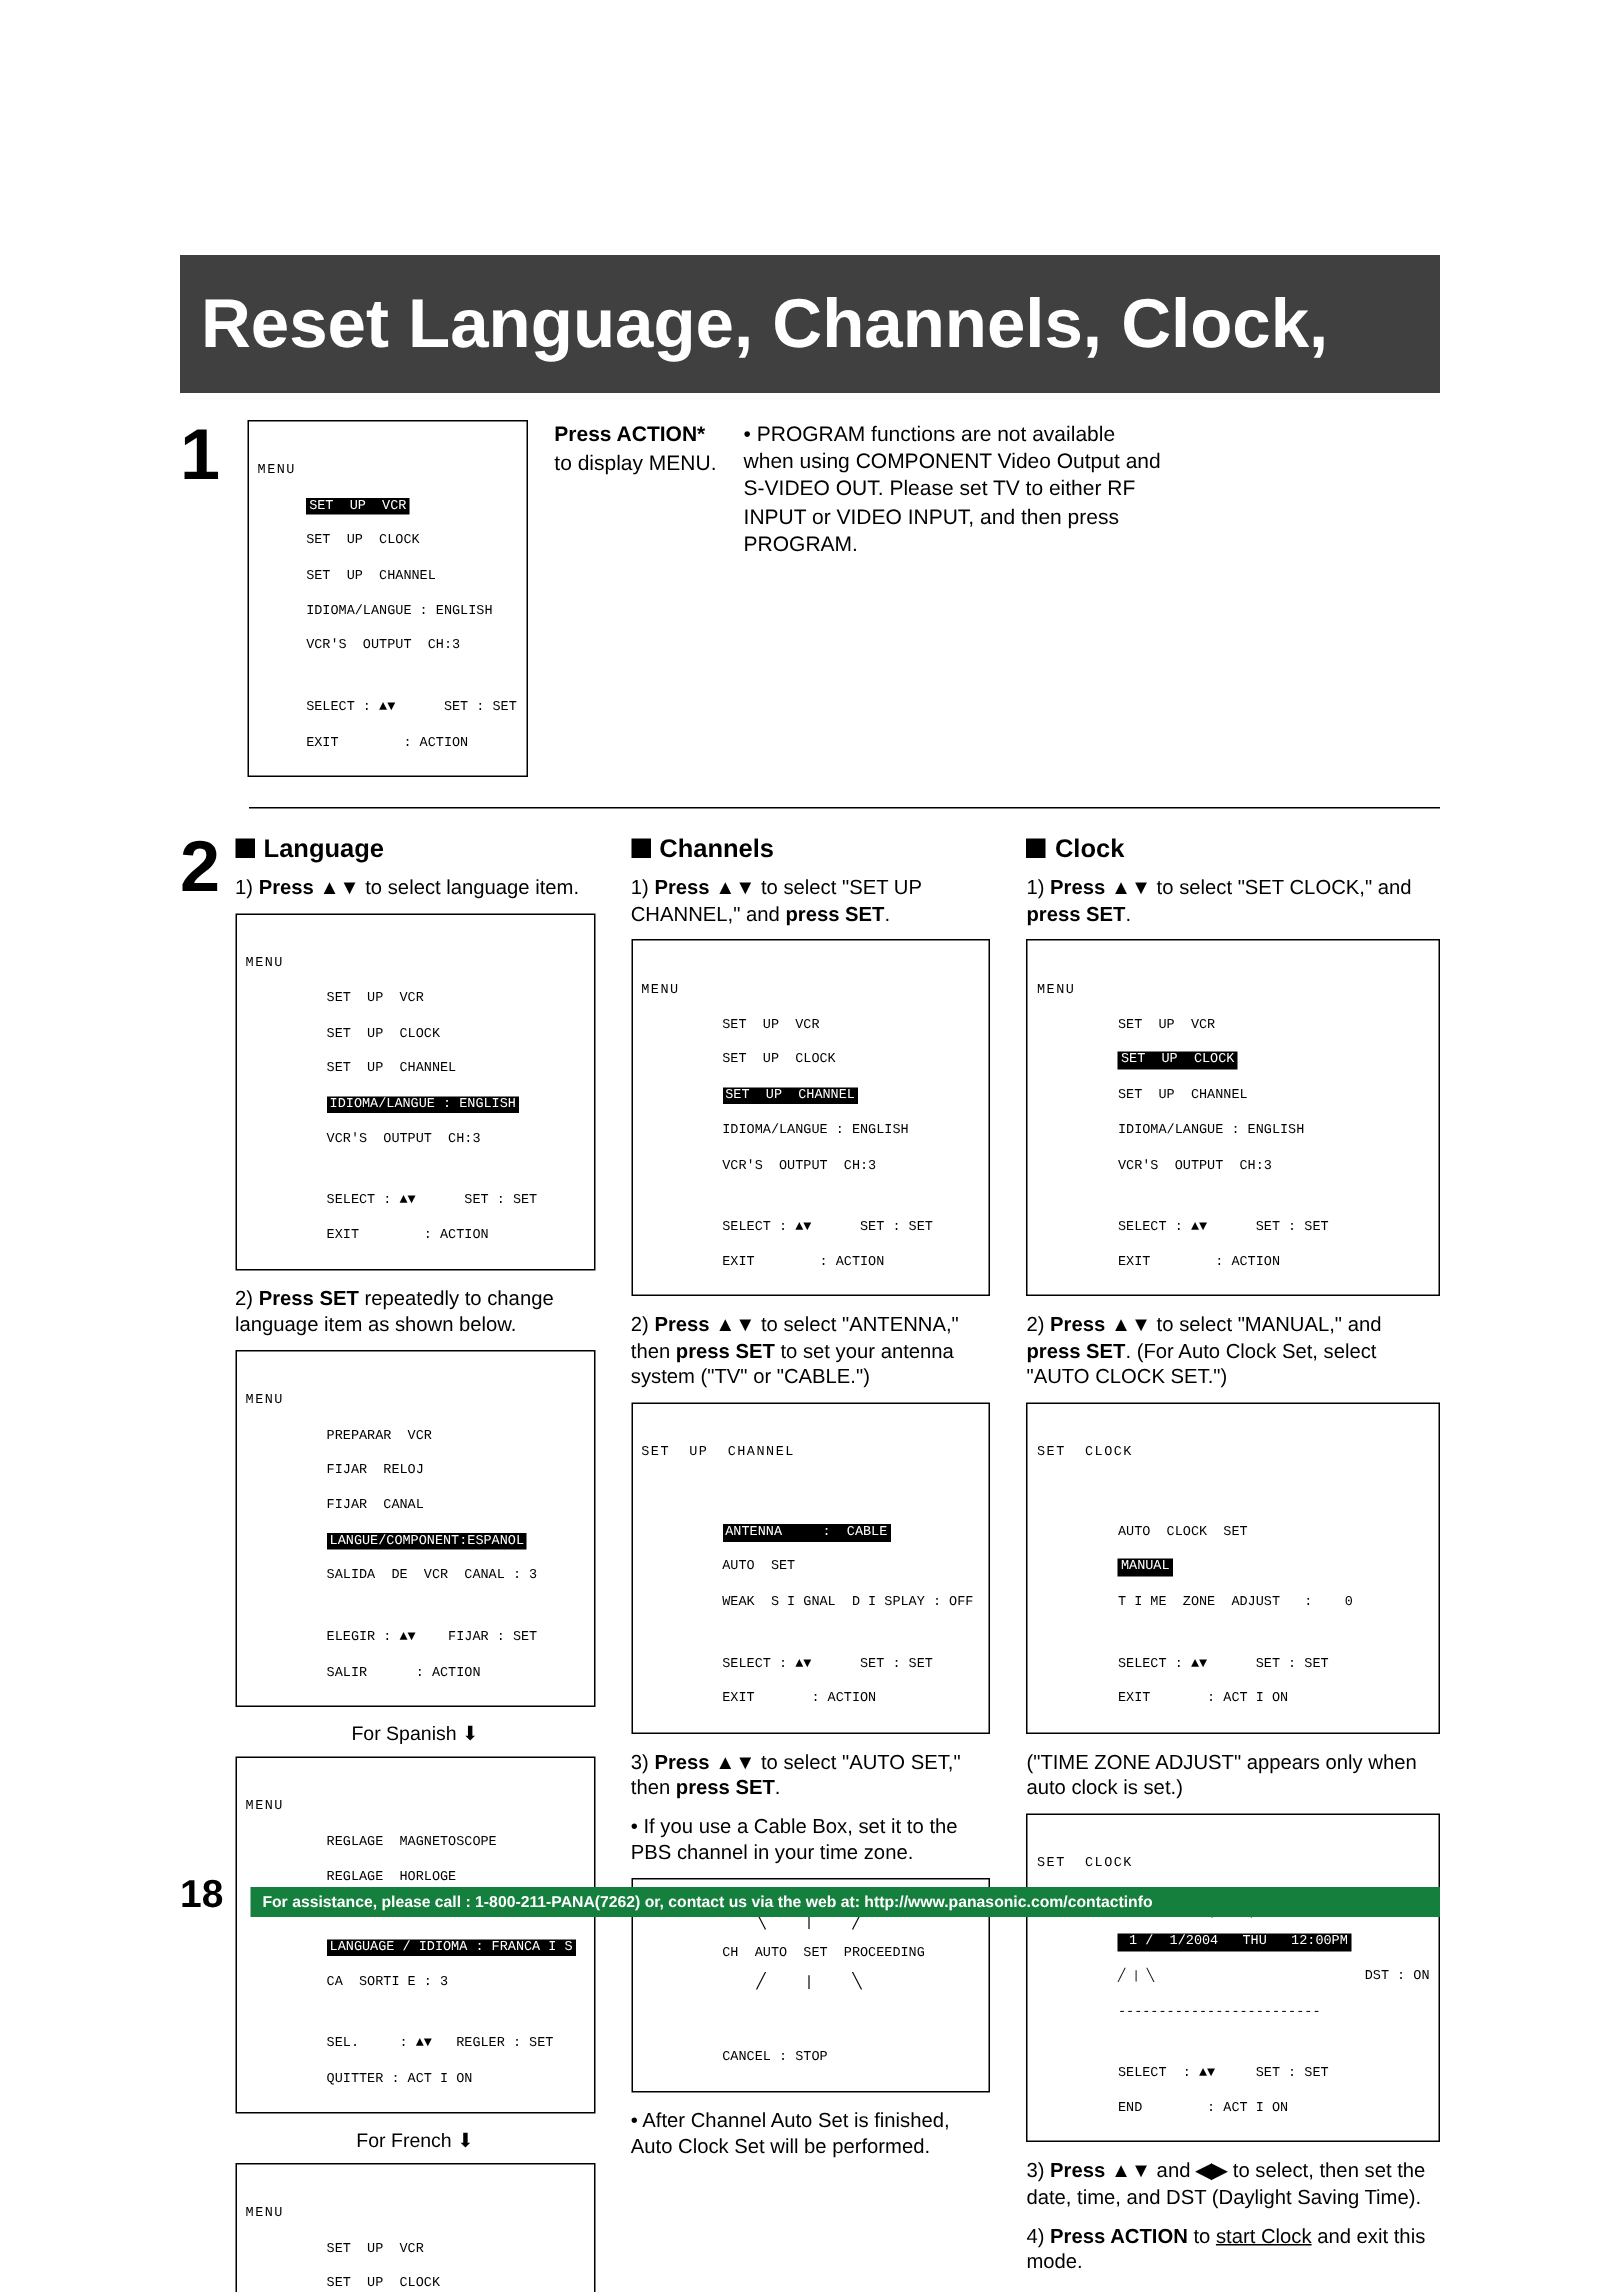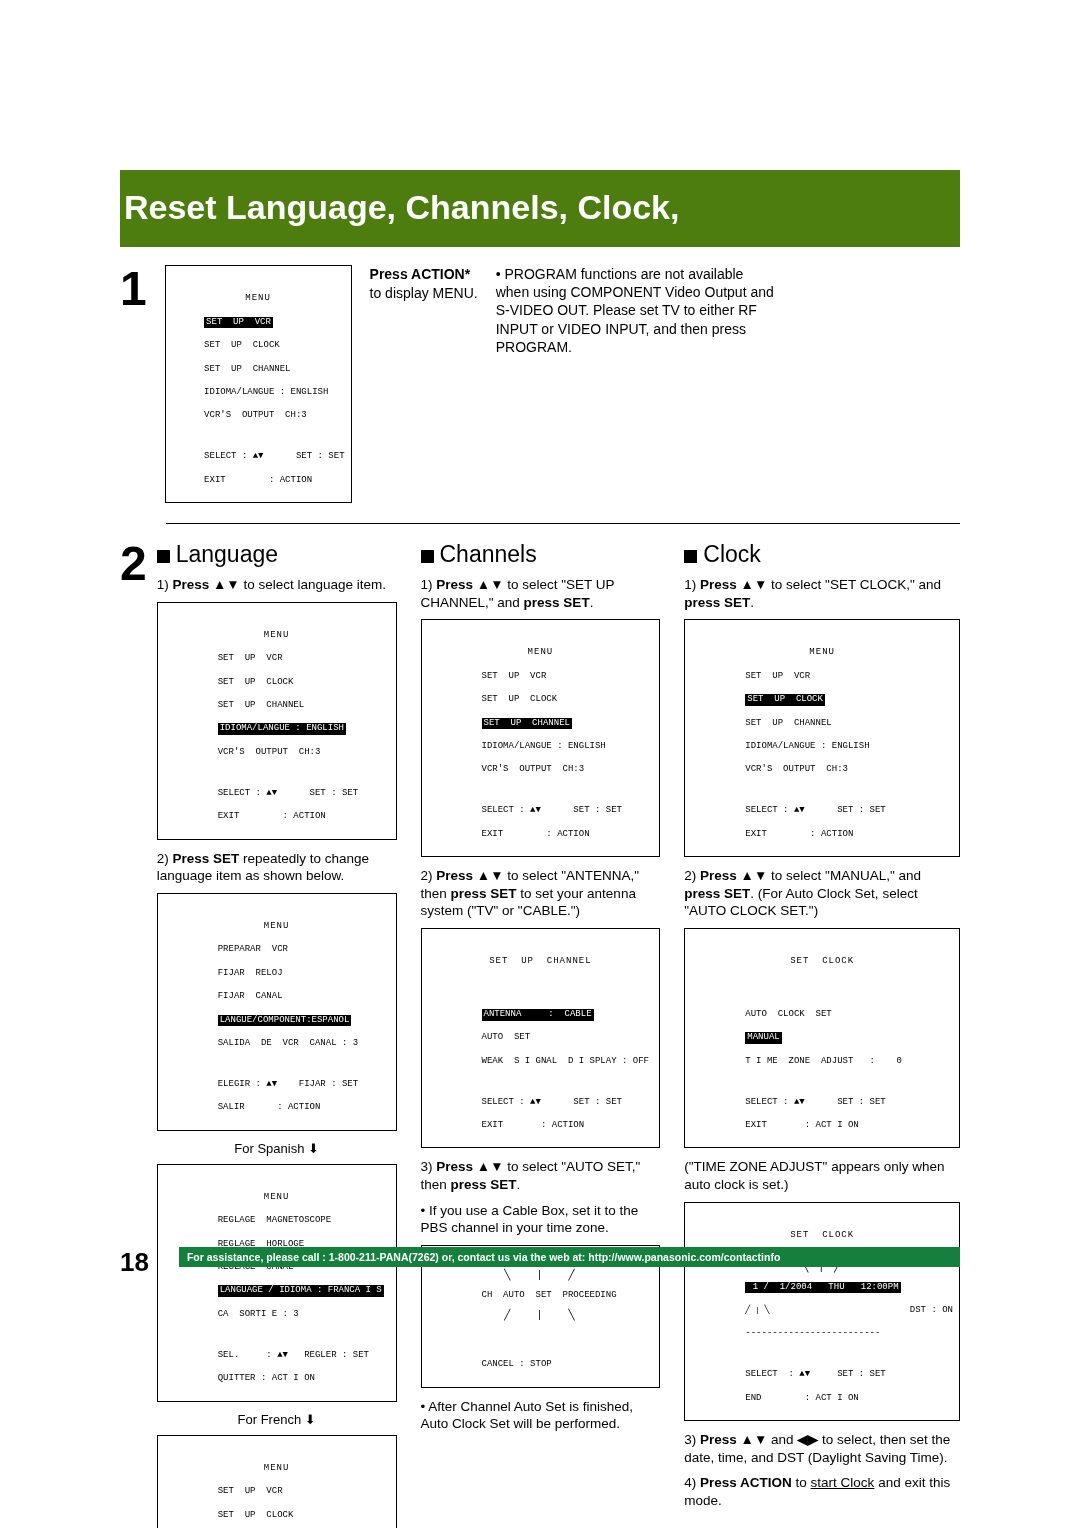--- a/index.html
+++ b/index.html
@@ -8,25 +8,25 @@
     height: 1528px;
     background: #fff;
     font-family: Arial, Helvetica, sans-serif;
     color: #000;
     position: relative;
   }
   .page {
     padding: 170px 120px 0 120px;
   }
   .title-bar {
-    background: #4d7c0f;
+    background: #404040;
     color: #fff;
-    font-size: 34px;
+    font-size: 46px;
     font-weight: bold;
-    padding: 18px 14px 20px 4px;
+    padding: 18px 14px 20px 14px;
   }
   .step1 {
     display: flex;
     align-items: flex-start;
     margin-top: 18px;
     gap: 18px;
   }
   .big-num {
     font-size: 48px;
     font-weight: bold;
@@ -35,21 +35,21 @@
   .menu-box {
     border: 1px solid #000;
     font-family: "Courier New", monospace;
     font-size: 9px;
     line-height: 1.3;
     padding: 4px 6px 4px 6px;
     background: #fff;
     white-space: pre;
     min-width: 130px;
   }
-  .menu-title { text-align: center; letter-spacing: 1px; }
+  .menu-title { text-align: left; letter-spacing: 1px; }
   .hl { background: #000; color: #fff; padding: 0 2px; display: inline-block; }
   .small-gap { height: 6px; }
   .step1-text {
     font-size: 14px;
     line-height: 1.35;
   }
   .step1-note {
     font-size: 14px;
     line-height: 1.3;
     max-width: 280px;
@@ -68,41 +68,41 @@
     display: flex;
     flex: 1;
     gap: 24px;
   }
   .col {
     flex: 1;
     font-size: 13.5px;
     line-height: 1.3;
   }
   .col-head {
-    font-weight: normal;
-    font-size: 23px;
+    font-weight: bold;
+    font-size: 17px;
     margin-bottom: 6px;
   }
   .sq {
     display: inline-block;
     width: 13px; height: 13px;
     background: #000;
     margin-right: 6px;
     vertical-align: -1px;
   }
   .col p { margin-bottom: 8px; }
   .col .menu-box { margin: 6px 0 10px 0; }
   .caption { font-size: 13px; text-align: center; margin-bottom: 6px; }
   .footer {
     position: absolute;
     left: 120px; right: 120px;
     bottom: 250px;
     display: flex;
-    align-items: flex-start;
-    gap: 30px;
+    align-items: flex-end;
+    gap: 18px;
   }
   .pg-num { font-size: 26px; font-weight: bold; }
   .footer-bar {
     flex: 1;
     background: #15803d;
     color: #fff;
     font-size: 10.5px;
     padding: 4px 8px;
   }
   b { font-weight: bold; }

